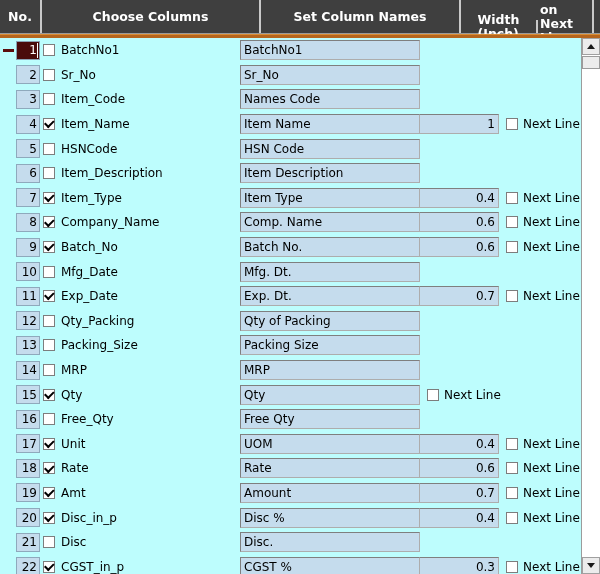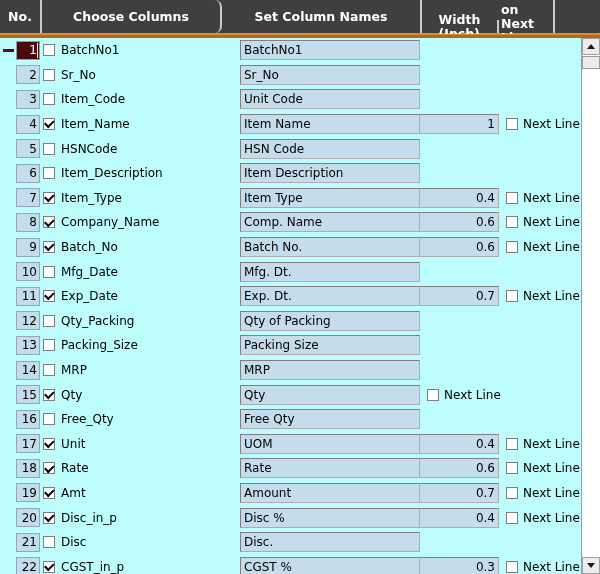--- a/index.html
+++ b/index.html
@@ -43,21 +43,21 @@
     align-items: center;
     justify-content: center;
     line-height: 14px;
     border-right: 2px solid #c9c9c9;
     box-sizing: border-box;
     background: #3f3f3f;
     padding: 0 2px;
     white-space: pre-line;
   }
   .hdr-cell.c-no    { width: 42px;  }
-  .hdr-cell.c-chc   { width: 180px; border-radius: 7px; }
+  .hdr-cell.c-chc   { width: 219px; }
   .hdr-cell.c-name  { width: 200px; }
   .hdr-cell.c-wid   { width: 77px; margin-top: 20px;  }
   .hdr-cell.c-pnl   { width: 56px;  border-right: 2px solid #c9c9c9; }
   .hdr-cell.c-pad   { flex: 1 1 auto; border-right: none; }
 
   .hdr-rule {
     height: 4px;
     flex: 0 0 4px;
     background: #b5651d;
     border-top: 1px solid #d98c33;
@@ -306,21 +306,21 @@
             <span class="nextline-label">Next Line</span>
           </div>
         </div>
         <div class="row">
           <div class="row-tick"></div>
           <div class="no-cell">3</div>
           <div class="choose-cell">
             <span class="cb"></span>
             <span class="choose-label">Item_Code</span>
           </div>
-          <div class="fld name">Unit Code</div>
+          <div class="fld name">Names Code</div>
           <div class="fld width empty"></div>
           <div class="nextline-cell hidden">
             <span class="cb"></span>
             <span class="nextline-label">Next Line</span>
           </div>
         </div>
         <div class="row">
           <div class="row-tick"></div>
           <div class="no-cell">4</div>
           <div class="choose-cell">

